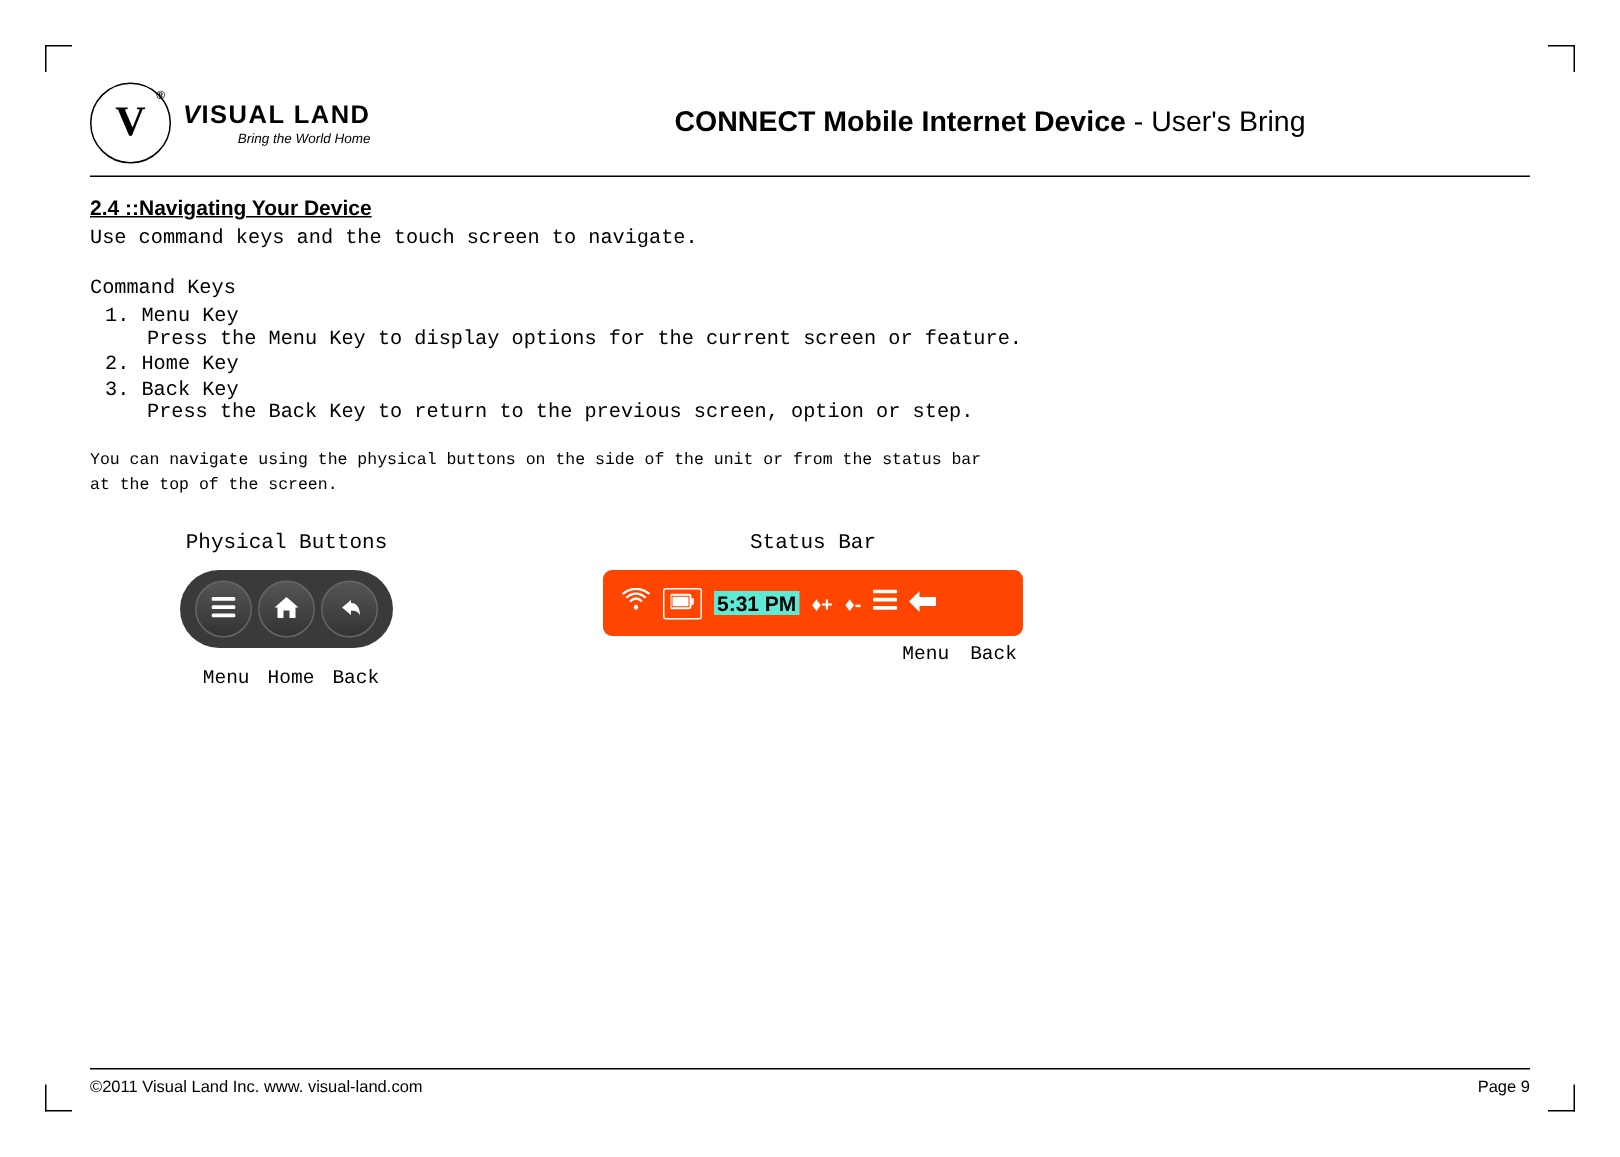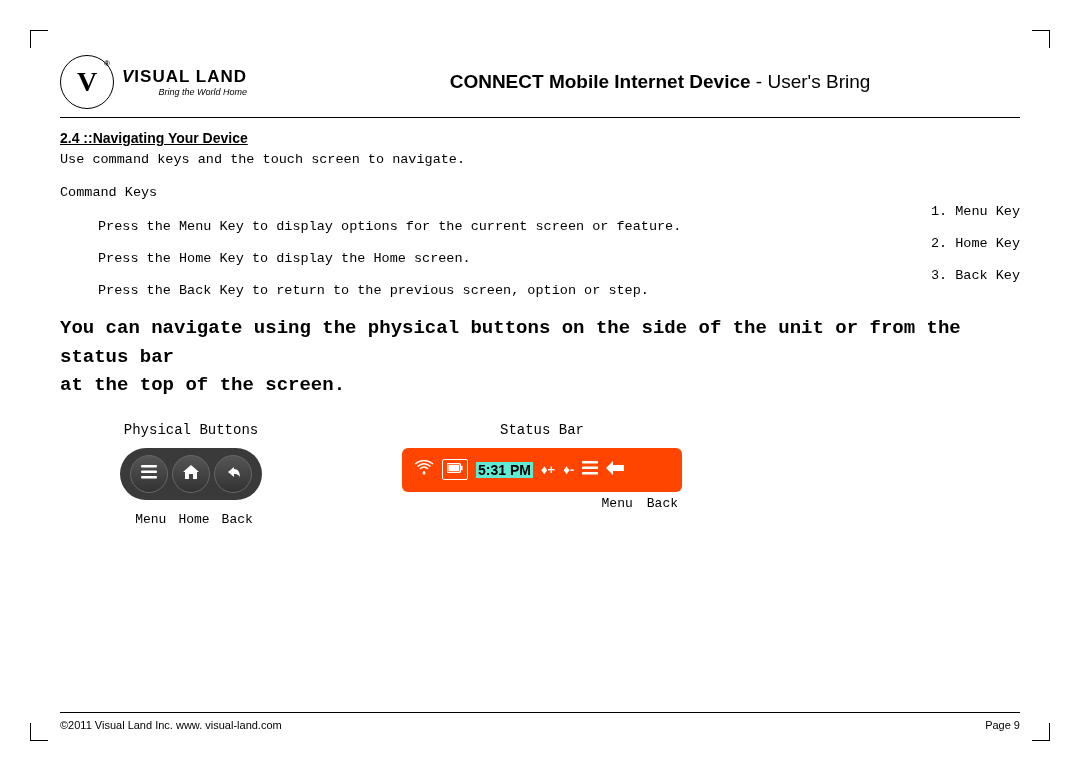--- a/index.html
+++ b/index.html
@@ -151,37 +151,35 @@
     }
 
     .key-item {
       margin-bottom: 2px;
     }
 
     .key-item-title {
       font-size: 13.5px;
       color: #000;
       font-family: 'Courier New', monospace;
-      text-align: right;
     }
 
     .key-item-desc {
       font-size: 13.5px;
       color: #000;
       margin-left: 28px;
       font-family: 'Courier New', monospace;
     }
 
     .nav-text {
-      font-size: 19px;
+      font-size: 11px;
       color: #000;
       margin-bottom: 22px;
       font-family: 'Courier New', monospace;
       line-height: 1.5;
-      font-weight: bold;
     }
 
     
     .diagrams-row {
       display: flex;
       align-items: flex-start;
       margin-top: 10px;
     }
 
     .diagram-section {
@@ -330,21 +328,20 @@
 
     <div class="command-keys-label">Command Keys</div>
 
     <div class="keys-list">
       <div class="key-item">
         <div class="key-item-title">1. Menu Key</div>
         <div class="key-item-desc">Press the Menu Key to display options for the current screen or feature.</div>
       </div>
       <div class="key-item">
         <div class="key-item-title">2. Home Key</div>
-        <div class="key-item-desc">Press the Home Key to display the Home screen.</div>
       </div>
       <div class="key-item">
         <div class="key-item-title">3. Back Key</div>
         <div class="key-item-desc">Press the Back Key to return to the previous screen, option or step.</div>
       </div>
     </div>
 
     <div class="nav-text">You can navigate using the physical buttons on the side of the unit or from the status bar<br>at the top of the screen.</div>
 
     <div class="diagrams-row">

